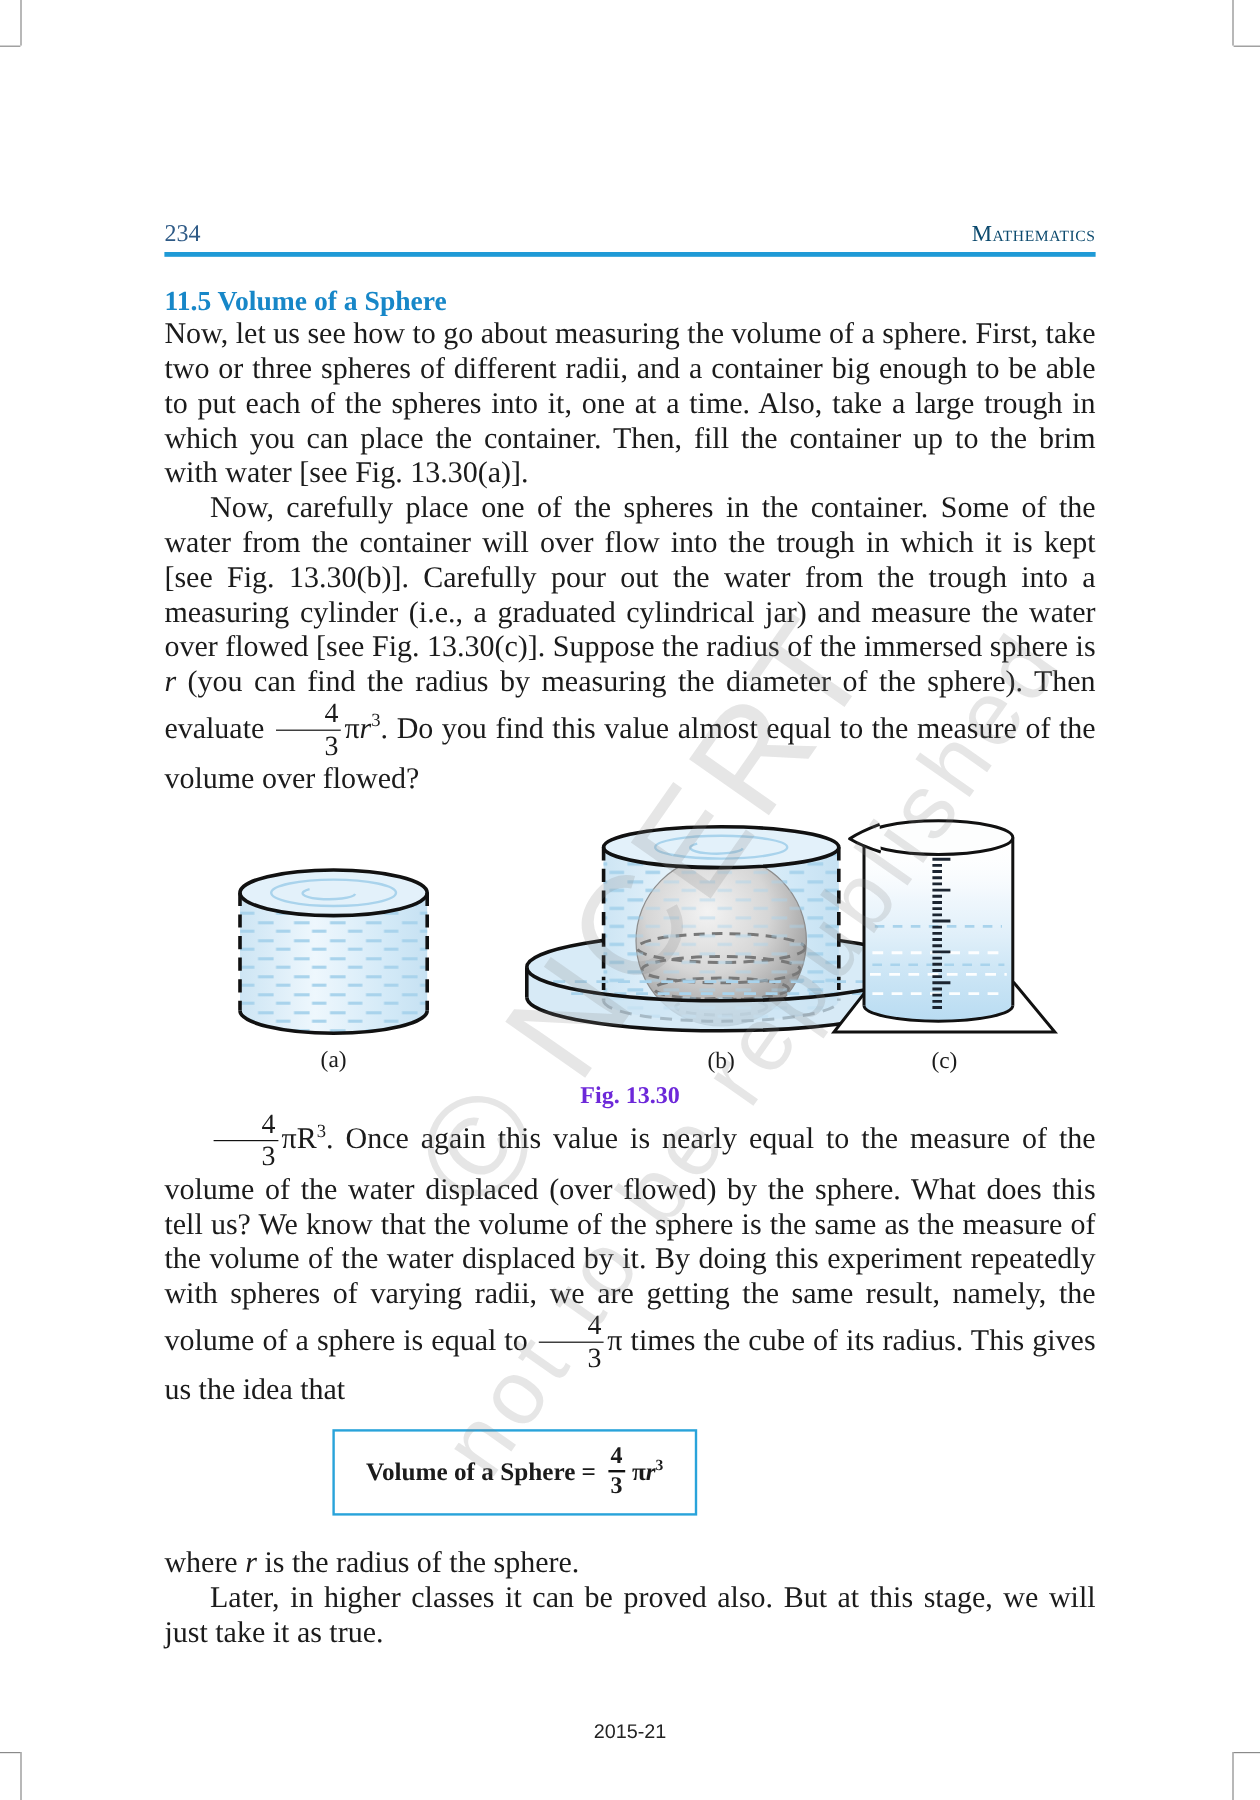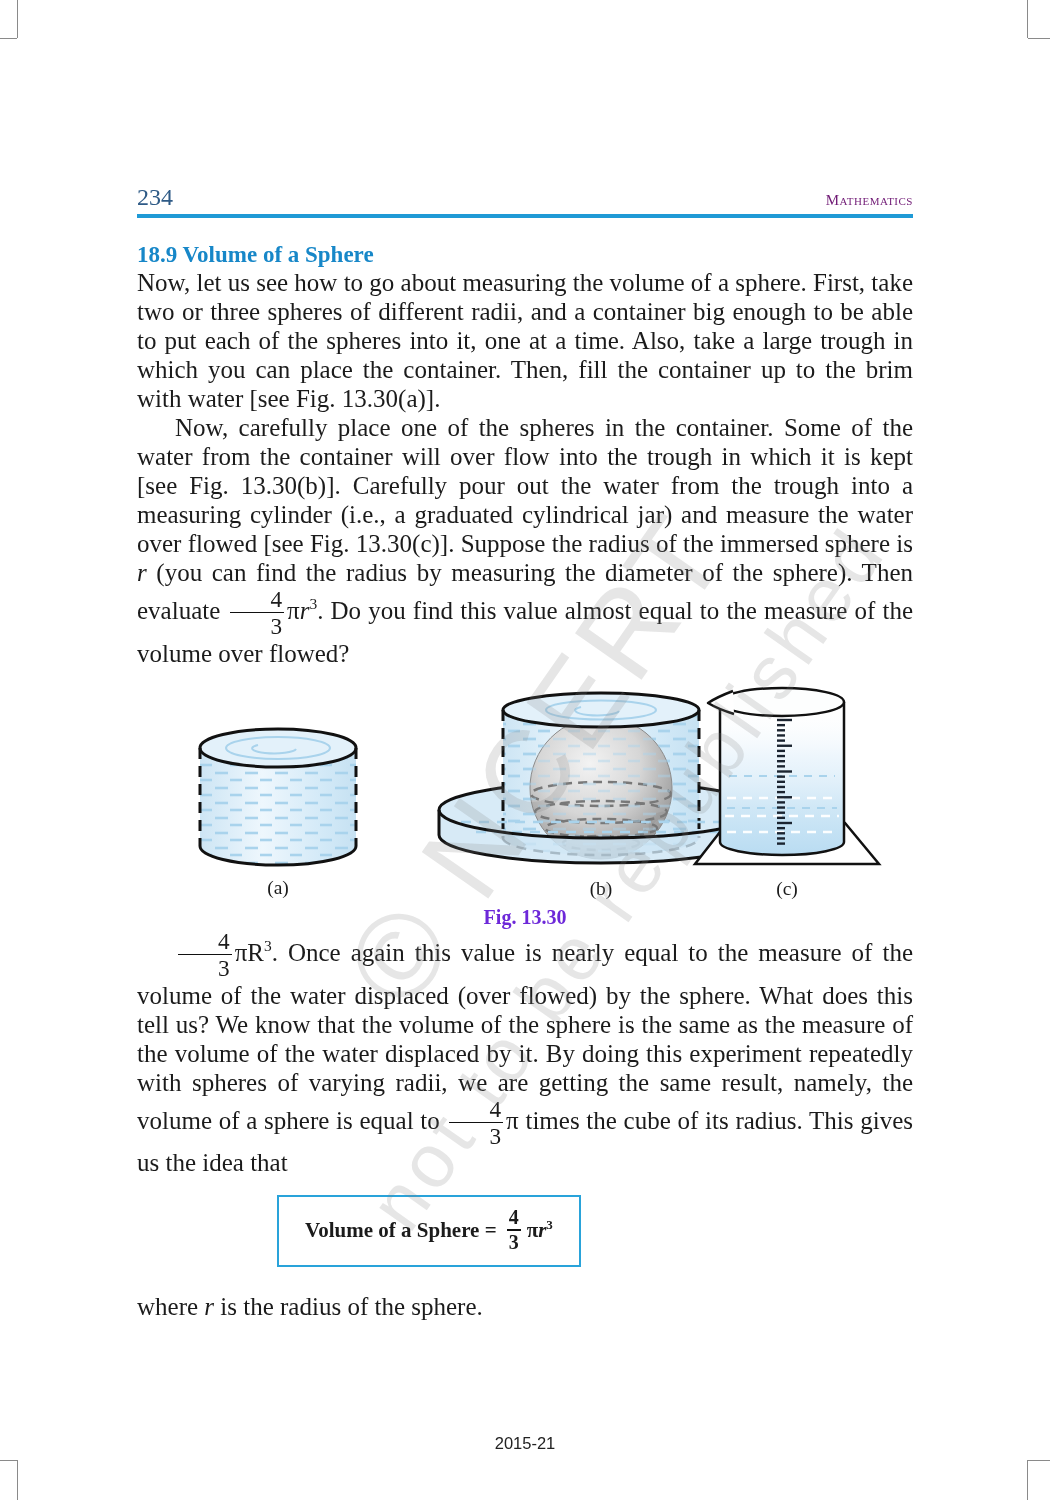--- a/index.html
+++ b/index.html
@@ -10,22 +10,22 @@
   
   .crop{position:absolute;background:#8a8a8a;z-index:4}
   
   .wm{position:absolute;color:rgba(128,128,128,0.20);font-family:"Liberation Sans",sans-serif;
       white-space:nowrap;pointer-events:none;z-index:3;transform-origin:0 0;letter-spacing:6px}
   .wm1{left:318px;top:952px;font-size:118px;transform:rotate(-55deg)}
   .wm2{left:352px;top:1195px;font-size:76px;transform:rotate(-55deg)}
   
   .content{position:absolute;left:137px;top:184px;width:776px;z-index:1}
   .hdr{display:flex;justify-content:space-between;align-items:baseline}
-  .page-num{font-size:24px;color:#2e5a86}
-  .book-title{font-size:15px;color:#701a75;font-variant:small-caps;letter-spacing:0.5px}
+  .page-num{font-size:20px;color:#2e5a86}
+  .book-title{font-size:19px;color:#0c4a6e;font-variant:small-caps;letter-spacing:0.5px}
   .rule{height:4px;background:#1f9ad6;margin-top:3px}
   h2.sec{font-size:23px;color:#1787c8;margin:24px 0 0 0;font-weight:bold}
   p.body{font-size:25px;line-height:29px;text-align:justify;margin:0}
   .mt1{margin-top:15px}.mt2{margin-top:9px}.mt3{margin-top:8px}
   .indent{text-indent:38px}
   .var{font-style:italic}
   sup{font-size:0.62em;line-height:0;vertical-align:super}
   .frac{display:inline-flex;flex-direction:column;align-items:center;vertical-align:middle;
         line-height:1.05;font-size:0.93em;margin:0 3px}
   .frac .fnum{padding:0 2px 1px;border-bottom:1.6px solid #111}
@@ -63,21 +63,21 @@
 <div class="wm wm2">not to be republished</div>
 
 <div class="content">
 
   <div class="hdr">
     <span class="page-num">234</span>
     <span class="book-title">Mathematics</span>
   </div>
   <div class="rule"></div>
 
-  <h2 class="sec">18.9 Volume of a Sphere</h2>
+  <h2 class="sec">11.5 Volume of a Sphere</h2>
 
   <p class="body mt1"><span>Now, let us see how to go about measuring the volume of a sphere. First, take two or three spheres of different radii, and a container big enough to be able to put each of the spheres into it, one at a time. Also, take a large trough in which you can place the container. Then, fill the container up to the brim with water [see Fig. 13.30(a)].</span></p>
 
   <p class="body mt2 indent"><span>Now, carefully place one of the spheres in the container. Some of the water from the container will over flow into the trough in which it is kept [see Fig. 13.30(b)]. Carefully pour out the water from the trough into a measuring cylinder (i.e., a graduated cylindrical jar) and measure the water over flowed [see Fig. 13.30(c)]. Suppose the radius of the immersed sphere is </span><span class="var">r</span><span> (you can find the radius by measuring the diameter of the sphere). Then evaluate </span><span class="frac">
         <span class="fnum">4</span>
         <span class="fden">3</span>
       </span><span>π</span><span class="var">r</span><sup>3</sup><span>. Do you find this value almost equal to the measure of the volume over flowed?</span></p>
 
   <div class="figure-row">
 
@@ -234,16 +234,17 @@
     <span>Volume of a Sphere =</span>
     <span class="frac">
         <span class="fnum">4</span>
         <span class="fden">3</span>
       </span>
     <span><span>π</span><span class="var">r</span><sup>3</sup></span>
   </div>
 
   <p class="body" style="margin-top:25px"><span>where </span><span class="var">r</span><span> is the radius of the sphere.</span></p>
 
+  <p class="body mt2 indent"><span>Later, in higher classes it can be proved also. But at this stage, we will just take it as true.</span></p>
 
 </div>
 
 <div class="footer">2015-21</div>
 
 </body></html>

